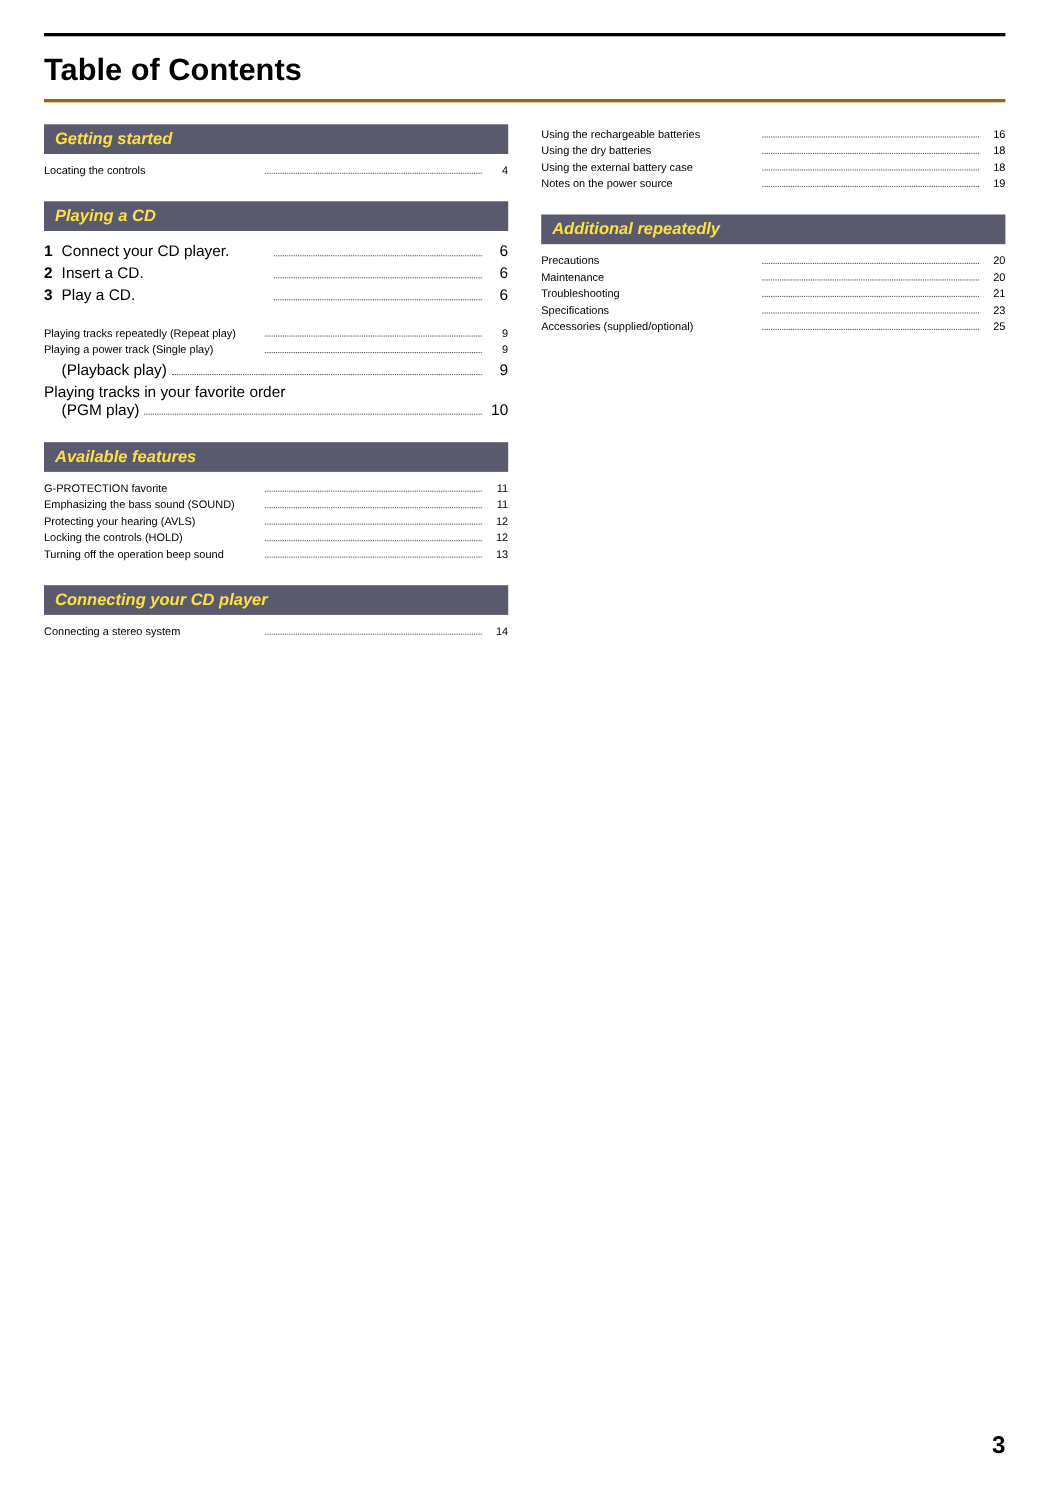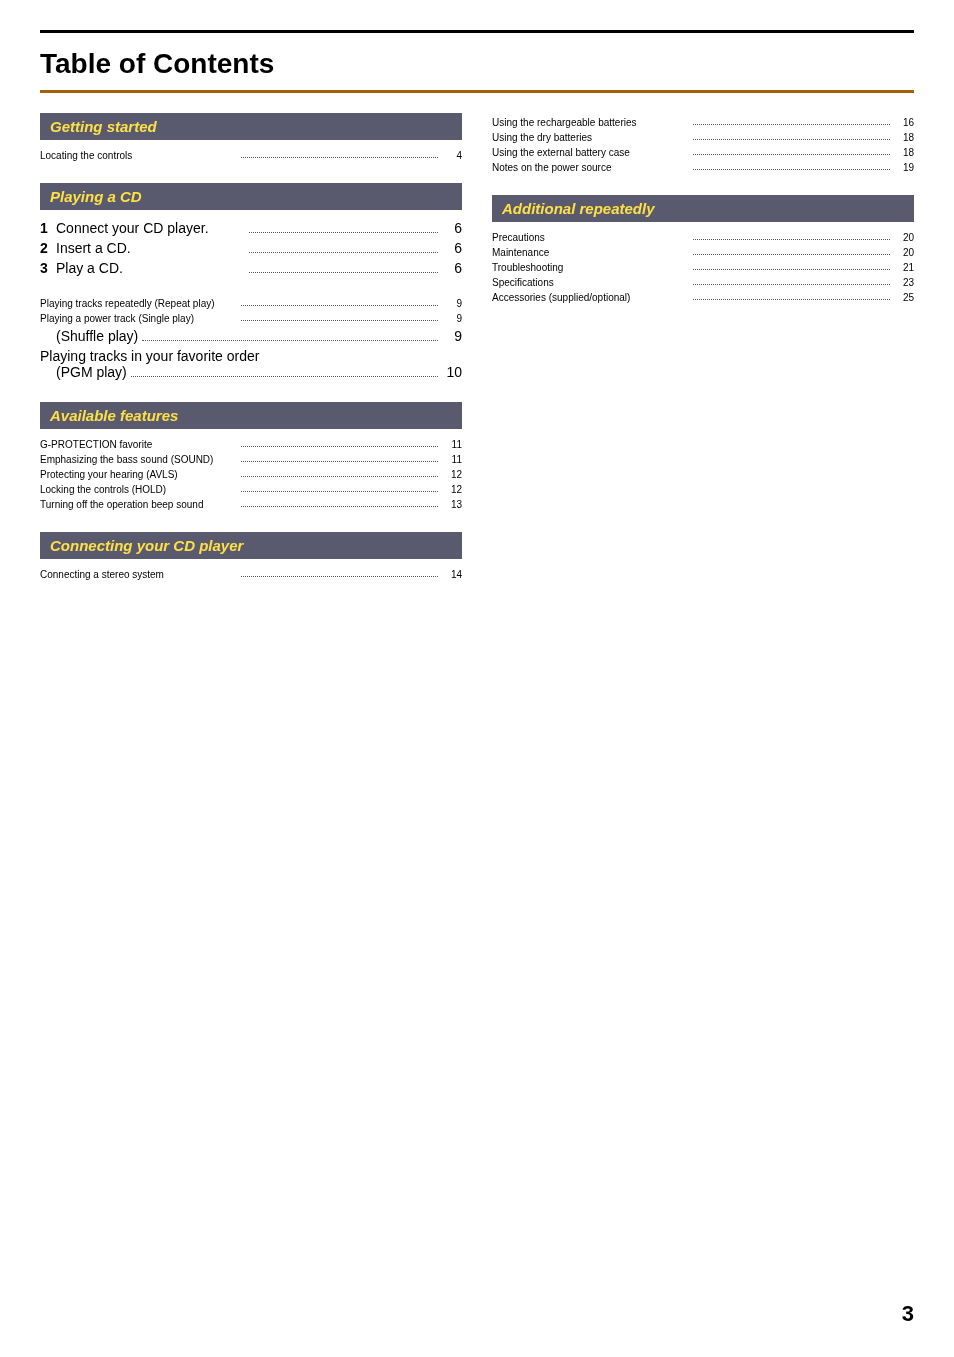--- a/index.html
+++ b/index.html
@@ -202,21 +202,21 @@
         <span class="dots"></span>
         <span class="page-num">9</span>
       </div>
       <div class="toc-entry">
         <span class="entry-text">Playing a power track (Single play)</span>
         <span class="dots"></span>
         <span class="page-num">9</span>
       </div>
       <div class="toc-entry-multiline">
         <div class="line2">
-          <span class="entry-text">(Shuffle play)</span>
+          <span class="entry-text">(Playback play)</span>
           <span class="dots"></span>
           <span class="page-num">9</span>
         </div>
       </div>
       <div class="toc-entry-multiline">
         <div class="line1">
           <span class="entry-text">Playing tracks in your favorite order</span>
         </div>
         <div class="line2">
           <span class="entry-text">(PGM play)</span>

